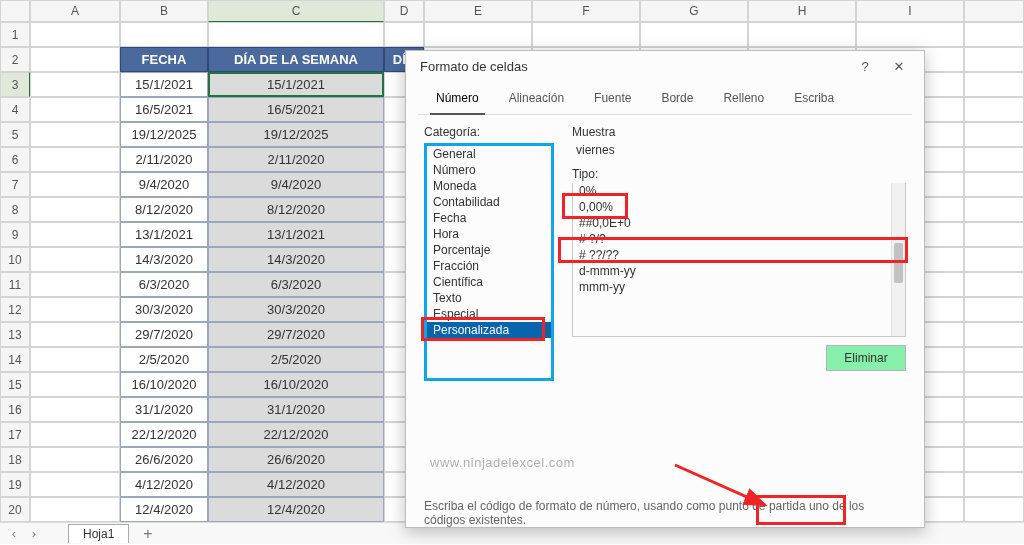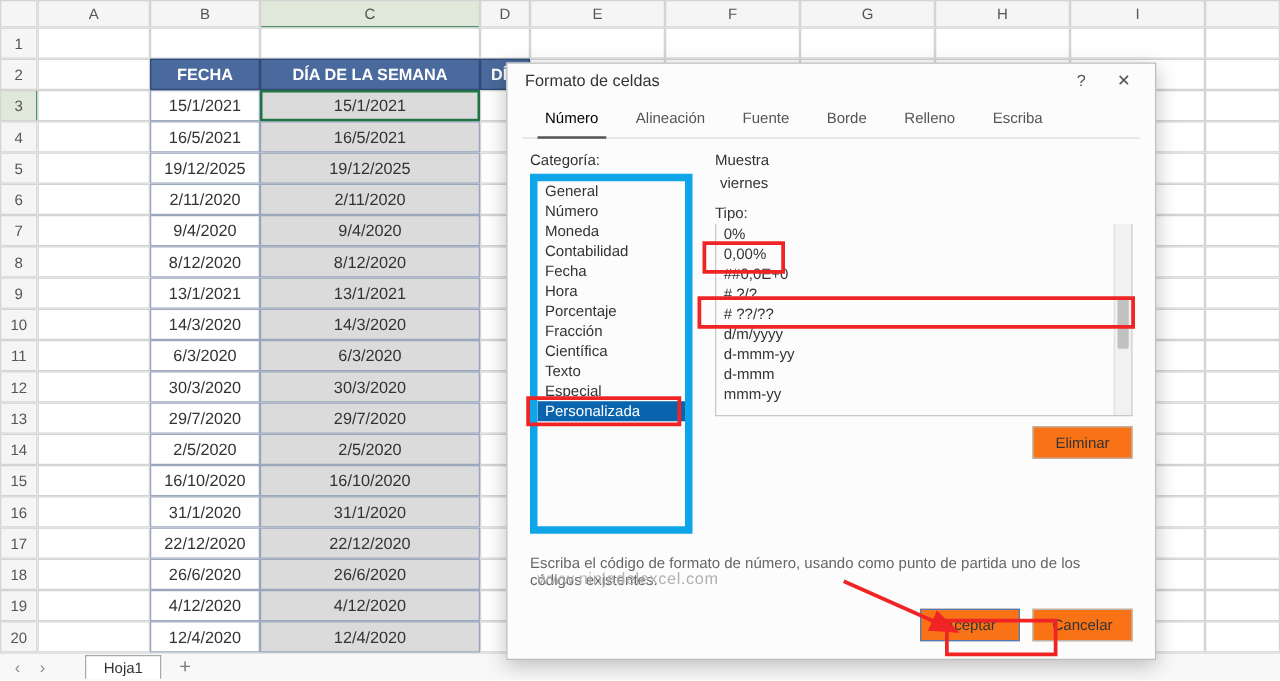--- a/index.html
+++ b/index.html
@@ -107,22 +107,22 @@
     color:#555;
     border-bottom:1px solid #dcdcdc;
     margin: 4px 12px 0 12px;
   }
   .dlg-tab { padding: 6px 6px 8px 6px; cursor:pointer; }
   .dlg-tab.active { color:#000; border-bottom: 2px solid #555; margin-bottom:-1px;}
   .dlg-body { padding: 10px 18px; flex:1; display:flex; gap: 18px; font-size:12px; }
   .cat-col { width: 130px; display:flex; flex-direction:column; }
   .cat-label { margin-bottom: 4px; }
   .cat-list {
-    border:6px solid #0ea5e9;
-    height: 288px;
+    border:3px solid #0ea5e9;
+    height: 238px;
     overflow:hidden;
     position:relative;
   }
   .cat-item { padding: 1px 6px; font-size:12px; cursor:pointer; }
   .cat-item.selected {
     background:#0a64ad; color:#fff;
     position:relative;
   }
   .right-col { flex:1; display:flex; flex-direction:column; }
   .sample-lbl { margin-bottom:2px; }
@@ -147,21 +147,21 @@
     position:absolute;
     right:0; top:0; bottom:0; width:14px;
     background:#f1f1f1;
     border-left:1px solid #e0e0e0;
   }
   .thumb { position:absolute; left:2px; right:2px; top:4px; height:60px; background:#c1c1c1; border-radius:2px;}
   .elim-row { display:flex; justify-content:flex-end; margin-top:8px;}
   .btn {
     min-width: 80px; height: 26px;
     border:1px solid #b5b5b5;
-    background:#f97316;
+    background:#86efac;
     font-size:12px;
     display:flex; align-items:center; justify-content:center;
     cursor:pointer;
   }
   .btn.primary { border-color:#4a7fbf; }
   .hint { font-size:12px; color:#666; padding: 6px 18px 0 18px; }
   .dlg-footer { display:flex; justify-content:flex-end; gap:10px; padding: 16px 18px 16px 18px; }
 
   .hl {
     position:absolute;
@@ -460,38 +460,32 @@
     <div class="right-col">
       <div class="sample-lbl">Muestra</div>
       <div class="sample-box">viernes</div>
       <div class="tipo-lbl">Tipo:</div>
       <div class="types-list" id="type-list">
         <div class="type-item">0%</div>
           <div class="type-item">0,00%</div>
           <div class="type-item">##0,0E+0</div>
           <div class="type-item"># ?/?</div>
           <div class="type-item"># ??/??</div>
-          <div class="type-item">d/m/yyyy</div>
           <div class="type-item">d-mmm-yy</div>
-          <div class="type-item">d-mmm</div>
           <div class="type-item">mmm-yy</div>
           <div class="scrollbar">
             <div class="thumb" style="top:60px;height:40px"></div>
           </div>
       </div>
       <div class="elim-row">
         <div class="btn">Eliminar</div>
       </div>
     </div>
   </div>
   <div class="hint">Escriba el código de formato de número, usando como punto de partida uno de los códigos existentes.</div>
-  <div class="dlg-footer">
-    <div class="btn primary">Aceptar</div>
-    <div class="btn">Cancelar</div>
-  </div>
 </div>
 
 <div class="hl" style="left:421px; top:317px; width:124px; height:24px;"></div>
 <div class="hl" style="left:562px; top:193px; width:66px; height:26px;"></div>
 <div class="hl" style="left:558px; top:237px; width:350px; height:26px;"></div>
 <div class="hl" style="left:756px; top:495px; width:90px; height:30px;"></div>
 
 <svg class="arrow" style="left:670px; top:450px; width:110px; height:70px;">
   <defs>
       <marker id="ah" markerWidth="10" markerHeight="10" refX="7" refY="3" orient="auto">

